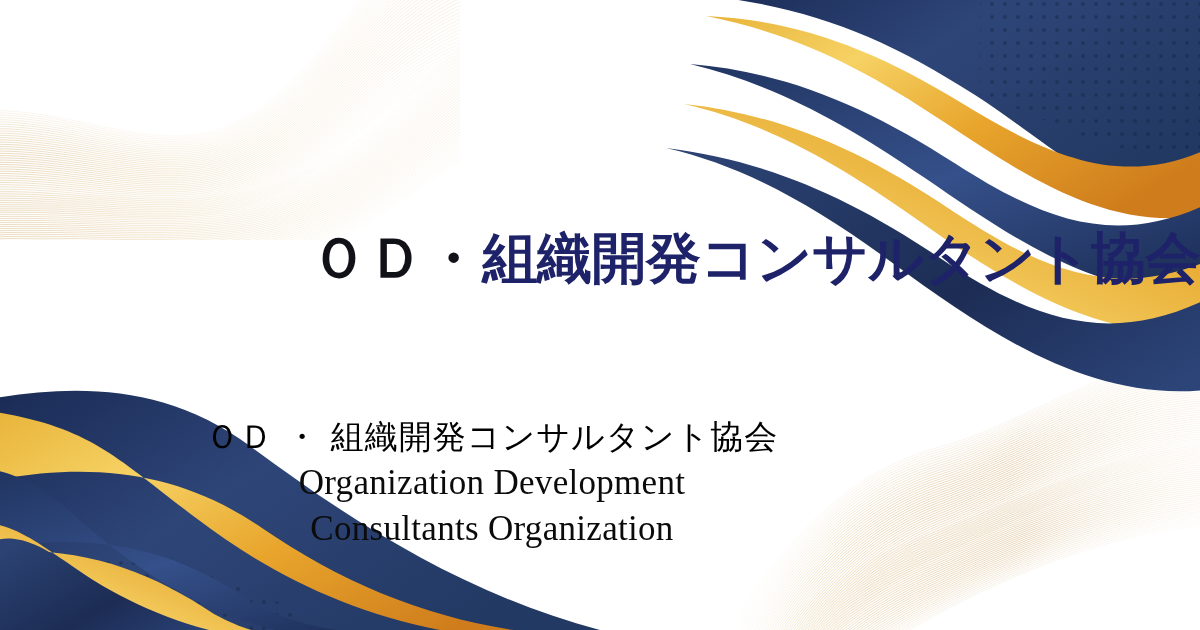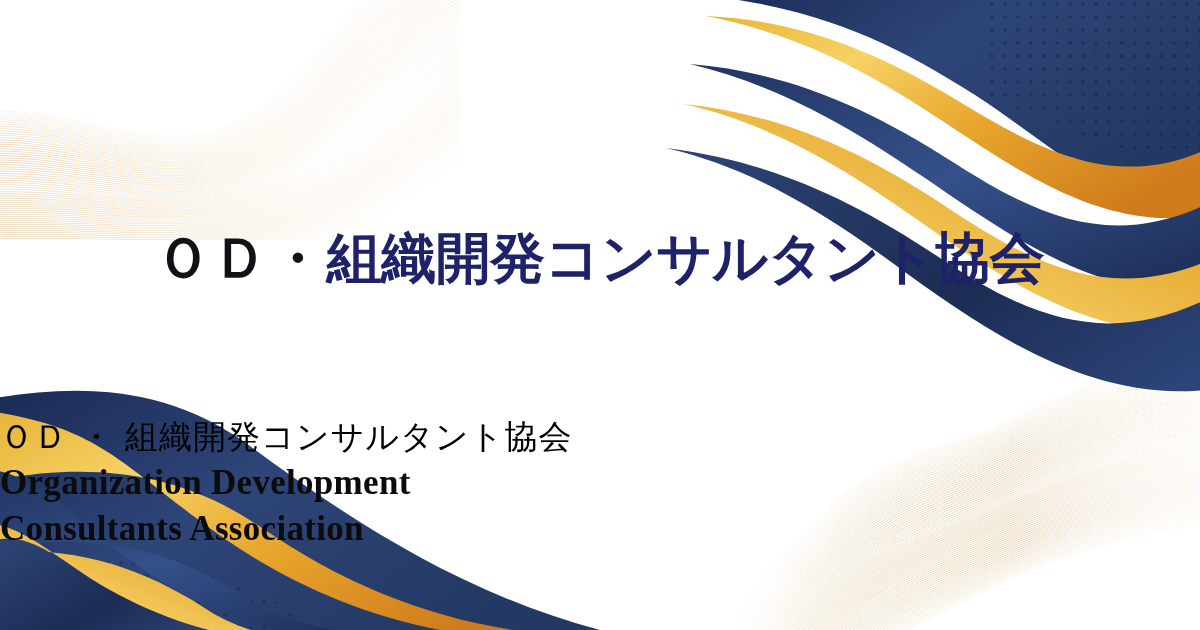--- a/index.html
+++ b/index.html
@@ -29,21 +29,21 @@
     height: 630px;
     z-index: 5;
   }
 
   
   #title-block {
     position: absolute;
     top: 222px;
     left: 0;
     width: 1200px;
-    text-align: center;
+    text-align: right;
   }
   .title-line {
     font-family: "DejaVu Sans", "Liberation Sans", sans-serif;
     font-weight: 700;
     font-size: 55px;
     line-height: 73px;
     letter-spacing: -0.5px;
     white-space: nowrap;
   }
   .title-latin {
@@ -53,34 +53,34 @@
   .title-jp {
     color: #1e2268;
   }
 
   
   #subtitle-block {
     position: absolute;
     top: 414px;
     left: 0;
     width: 984px;
-    text-align: left;
+    text-align: center;
   }
   .sub-jp {
     font-family: "DejaVu Sans", "Liberation Sans", sans-serif;
     font-weight: 400;
     font-size: 33px;
     line-height: 46px;
     color: #000000;
     letter-spacing: 1px;
     white-space: nowrap;
   }
   .sub-en {
     font-family: "Liberation Serif", "DejaVu Serif", serif;
-    font-weight: 700;
+    font-weight: 400;
     font-size: 35px;
     line-height: 46px;
     color: #0b0b0b;
     letter-spacing: 0.3px;
     white-space: nowrap;
   }
 </style>
 </head>
 <body>
 
@@ -746,17 +746,17 @@
 
   <div class="content">
 
     <div id="title-block">
       <div class="title-line"><span class="title-latin">ＯＤ・</span><span class="title-jp">組織開発コンサルタント協会</span></div>
     </div>
 
     <div id="subtitle-block">
       <div class="sub-jp">ＯＤ ・ 組織開発コンサルタント協会</div>
       <div class="sub-en">Organization Development</div>
-      <div class="sub-en">Consultants Association</div>
+      <div class="sub-en">Consultants Organization</div>
     </div>
 
   </div>
 </div>
 
 </body></html>

